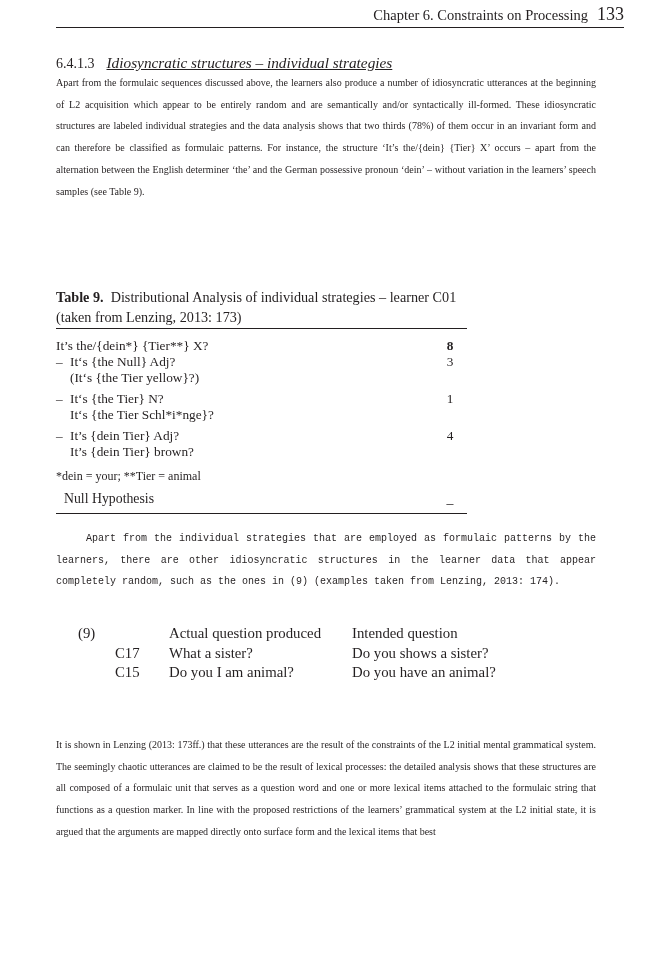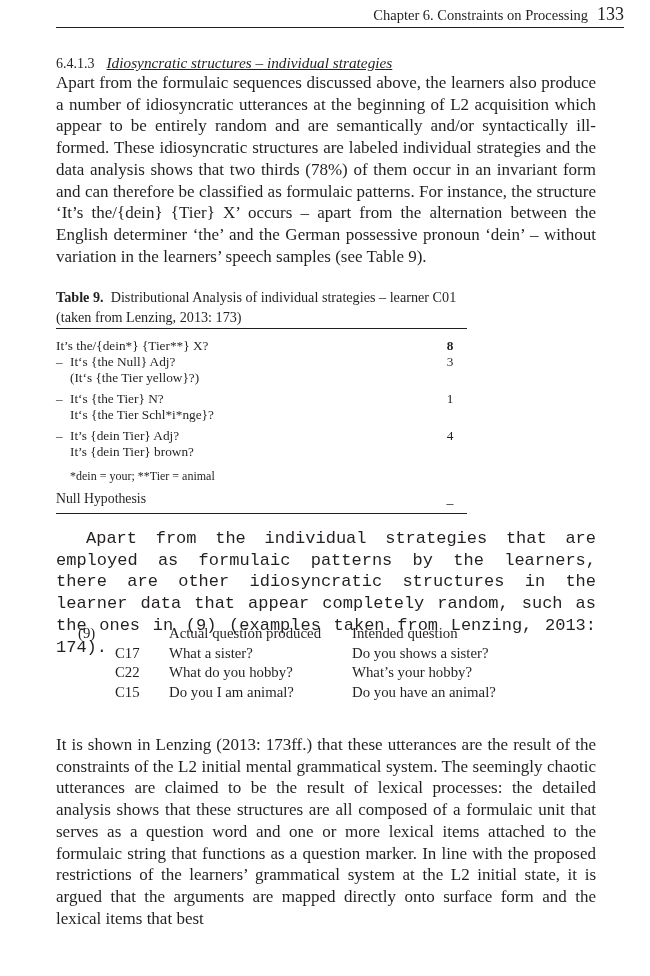--- a/index.html
+++ b/index.html
@@ -4,37 +4,37 @@
 <style>
   html, body { margin: 0; padding: 0; background: #ffffff; }
   body { width: 650px; height: 976px; position: relative; overflow: hidden;
          font-family: "Liberation Serif", "DejaVu Serif", serif; color: #231f20; }
   .running-head { position: absolute; left: 56px; top: 4px; width: 568px; height: 23px;
                   border-bottom: 1.3px solid #231f20; text-align: right; font-size: 14.5px; line-height: 20px; }
   .running-head .pg { margin-left: 9px; font-size: 18px; }
   .section { position: absolute; left: 56px; top: 52px; width: 540px; font-size: 15.3px; line-height: 21px; }
   .section-num { font-size: 14px; margin-right: 12px; }
   .section-title { font-style: italic; text-decoration: underline; }
-  .para { position: absolute; left: 56px; width: 540px; font-size: 17px; line-height: 21.7px;
+  .para { position: absolute; left: 56px; width: 540px; font-size: 10px; line-height: 21.7px;
           text-align: justify; margin: 0; }
   .p1 { top: 72px; }
   .p2 { top: 528px; text-indent: 30px; font-family: Liberation Mono, monospace; }
   .p3 { top: 734px; }
   .table-caption { position: absolute; left: 56px; top: 287px; width: 420px; font-size: 14.2px; line-height: 20px; }
   .table-caption b { font-weight: bold; }
   .table { position: absolute; left: 56px; top: 328px; width: 411px; border-top: 1.2px solid #231f20;
            border-bottom: 1.2px solid #231f20; }
   .trow { display: flex; font-size: 13.3px; line-height: 16px; }
   .trow .txt { flex: 1; }
   .trow .num { width: 34px; text-align: center; }
   .trow.first { margin-top: 9px; }
   .trow .dash { display: inline-block; width: 14px; }
   .trow .indent { padding-left: 14px; }
-  .footnote { font-size: 12px; line-height: 16px; margin-top: 8px; margin-left: 14px; }
-  .nullrow { display: flex; font-size: 13.8px; line-height: 18px; margin-top: 6px; margin-bottom: 5px; }
+  .footnote { font-size: 12px; line-height: 16px; margin-top: 8px; }
+  .nullrow { display: flex; font-size: 13.8px; line-height: 18px; margin-top: 6px; margin-bottom: 5px; margin-left: 8px; }
   .nullrow .txt { flex: 1; }
   .nullrow .num { width: 34px; text-align: center; }
   .b { font-weight: bold; }
   .examples { position: absolute; left: 78px; top: 624px; font-size: 14.8px; line-height: 19.5px; }
   .ex-row { display: flex; }
   .ex-c0 { width: 37px; }
   .ex-c1 { width: 54px; }
   .ex-c2 { width: 183px; }
   .ex-c3 { }
 </style>
@@ -103,25 +103,19 @@
     <span class="ex-c3">Intended question</span>
   </div>
   <div class="ex-row">
     <span class="ex-c0"></span>
     <span class="ex-c1">C17</span>
     <span class="ex-c2">What a sister?</span>
     <span class="ex-c3">Do you shows a sister?</span>
   </div>
   <div class="ex-row">
     <span class="ex-c0"></span>
-    <span class="ex-c1">C22</span>
-    <span class="ex-c2">What do you hobby?</span>
-    <span class="ex-c3">What’s your hobby?</span>
-  </div>
-  <div class="ex-row">
-    <span class="ex-c0"></span>
     <span class="ex-c1">C15</span>
     <span class="ex-c2">Do you I am animal?</span>
     <span class="ex-c3">Do you have an animal?</span>
   </div>
 </div>
 
 <p class="para p3">It is shown in Lenzing (2013: 173ff.) that these utterances are the result of the constraints of the L2 initial mental grammatical system. The seemingly chaotic utterances are claimed to be the result of lexical processes: the detailed analysis shows that these structures are all composed of a formulaic unit that serves as a question word and one or more lexical items attached to the formulaic string that functions as a question marker. In line with the proposed restrictions of the learners’ grammatical system at the L2 initial state, it is argued that the arguments are mapped directly onto surface form and the lexical items that best</p>
 
 </body></html>

